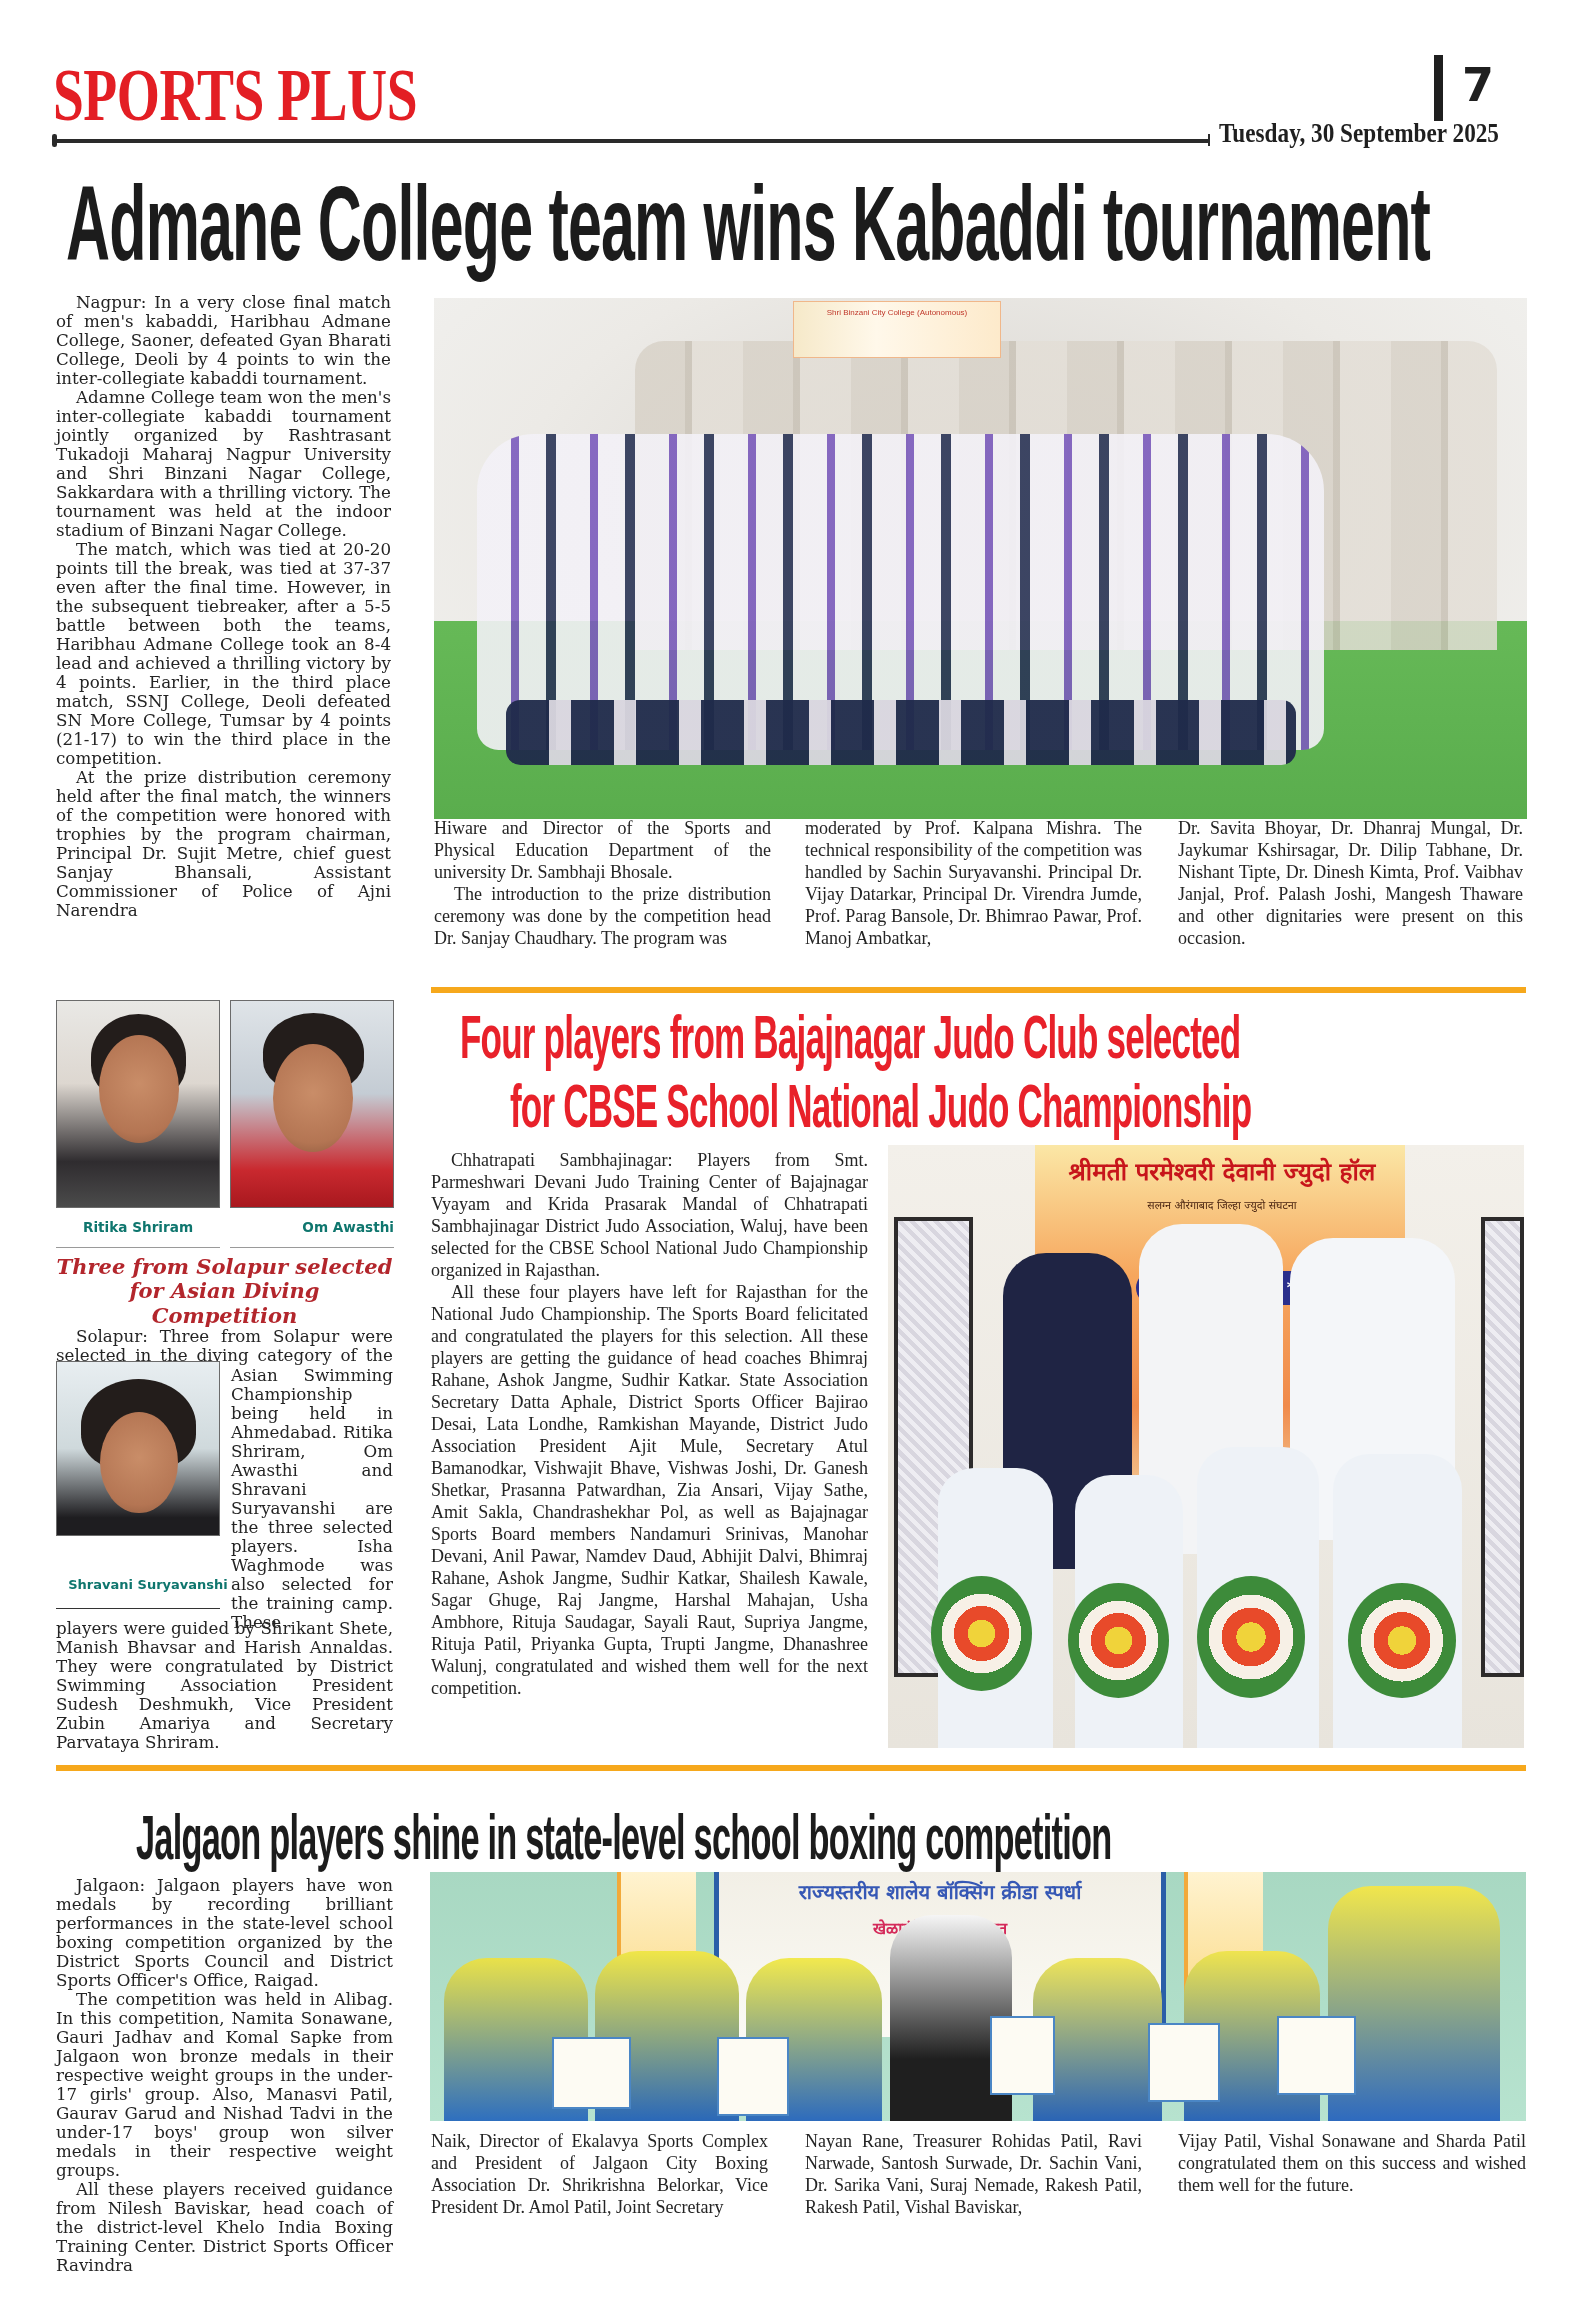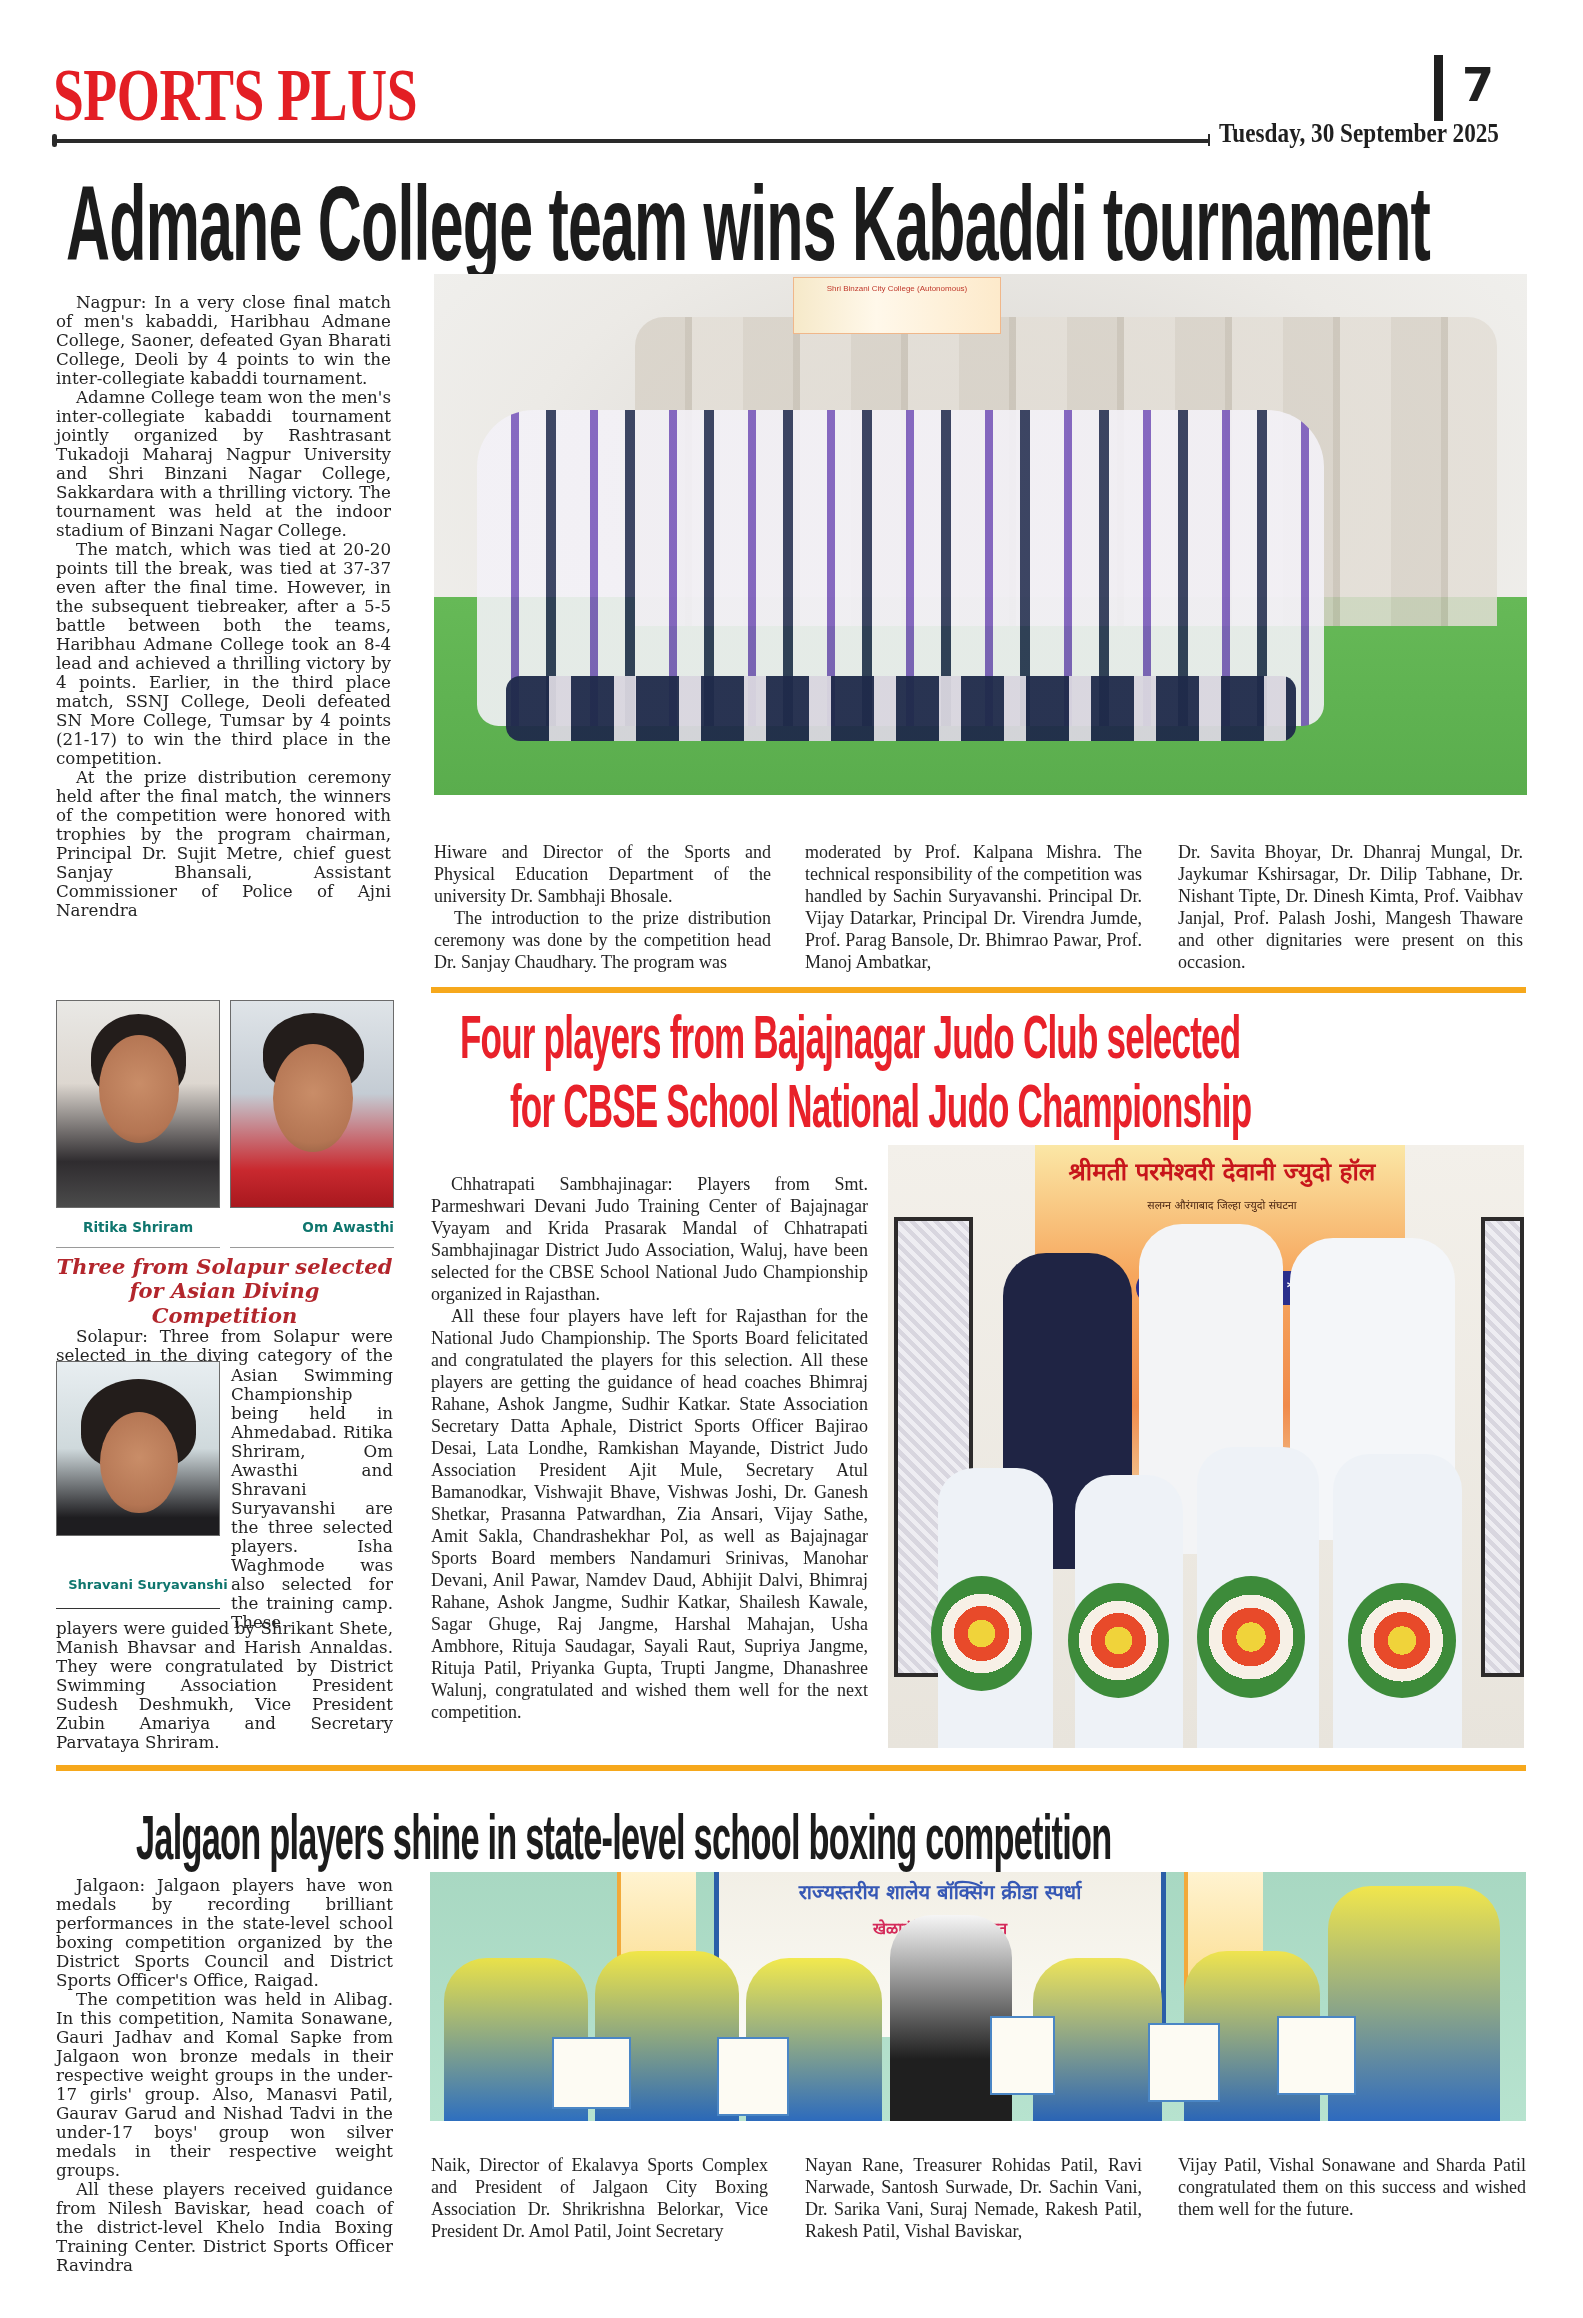--- a/index.html
+++ b/index.html
@@ -40,26 +40,26 @@
   .h-judo2 { left: 510px; top: 1073px; font-size: 62px; line-height: 65px; color: #e8212a; transform: scaleX(0.565); }
   .h-box { left: 136px; top: 1804px; font-size: 63px; line-height: 66px; color: #1c1c1c; transform: scaleX(0.545); }
 
   
   .col {
     position: absolute; font-size: 16.7px; line-height: 19px; text-align: justify; hyphens: none;
     color: #242424; font-family: "DejaVu Serif", serif;
   }
   .col p { text-indent: 20px; }
   .col p.noindent { text-indent: 0; }
-  .col.cond { font-family: "Liberation Serif", serif; font-size: 18px; line-height: 22px; margin-top: 24px; }
+  .col.cond { font-family: "Liberation Serif", serif; font-size: 18px; line-height: 22px; }
 
   
   .photo { position: absolute; overflow: hidden; }
   .ph-kabaddi {
-    left: 434px; top: 274px; width: 1093px; height: 521px;
+    left: 434px; top: 298px; width: 1093px; height: 521px;
     background:
       linear-gradient(180deg, rgba(255,255,255,0) 0%, rgba(255,255,255,0) 62%, #66b957 62%, #5aad4d 100%),
       radial-gradient(ellipse at 50% 40%, #d7d4cf 0%, #eceae6 60%, #f2f2f0 100%);
   }
   .ph-kabaddi .banner {
     position: absolute; left: 359px; top: 2.9px; width: 208px; height: 57px;
     background: linear-gradient(90deg, #f6e9c9, #fff8ea 40%, #fdeacb); border: 1.4px solid #f0b78a;
     font-family: "Liberation Sans", sans-serif; font-size: 8px; color: #c0392b; text-align: center; padding-top: 5.7px;
   }
   .ph-kabaddi .crowd-back {

